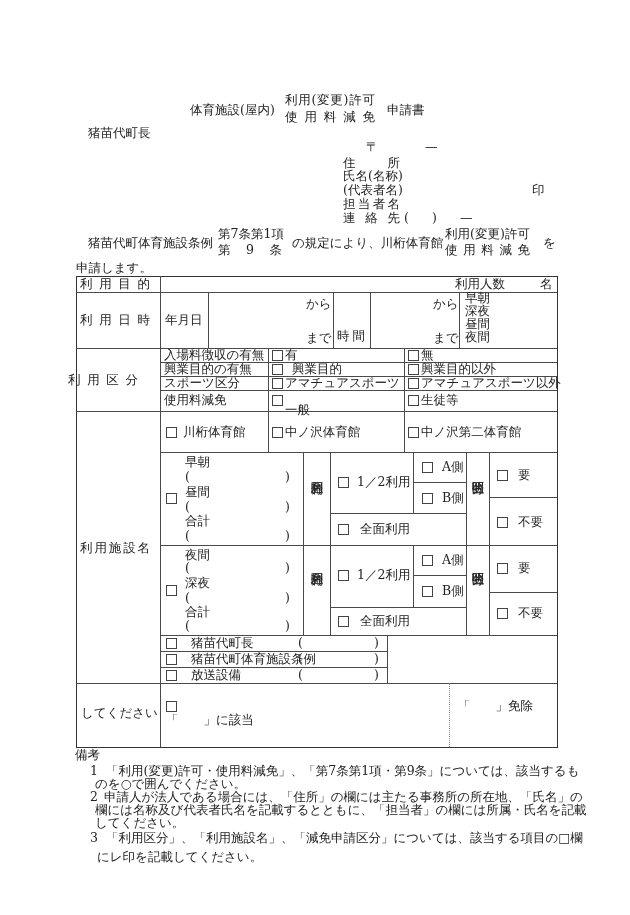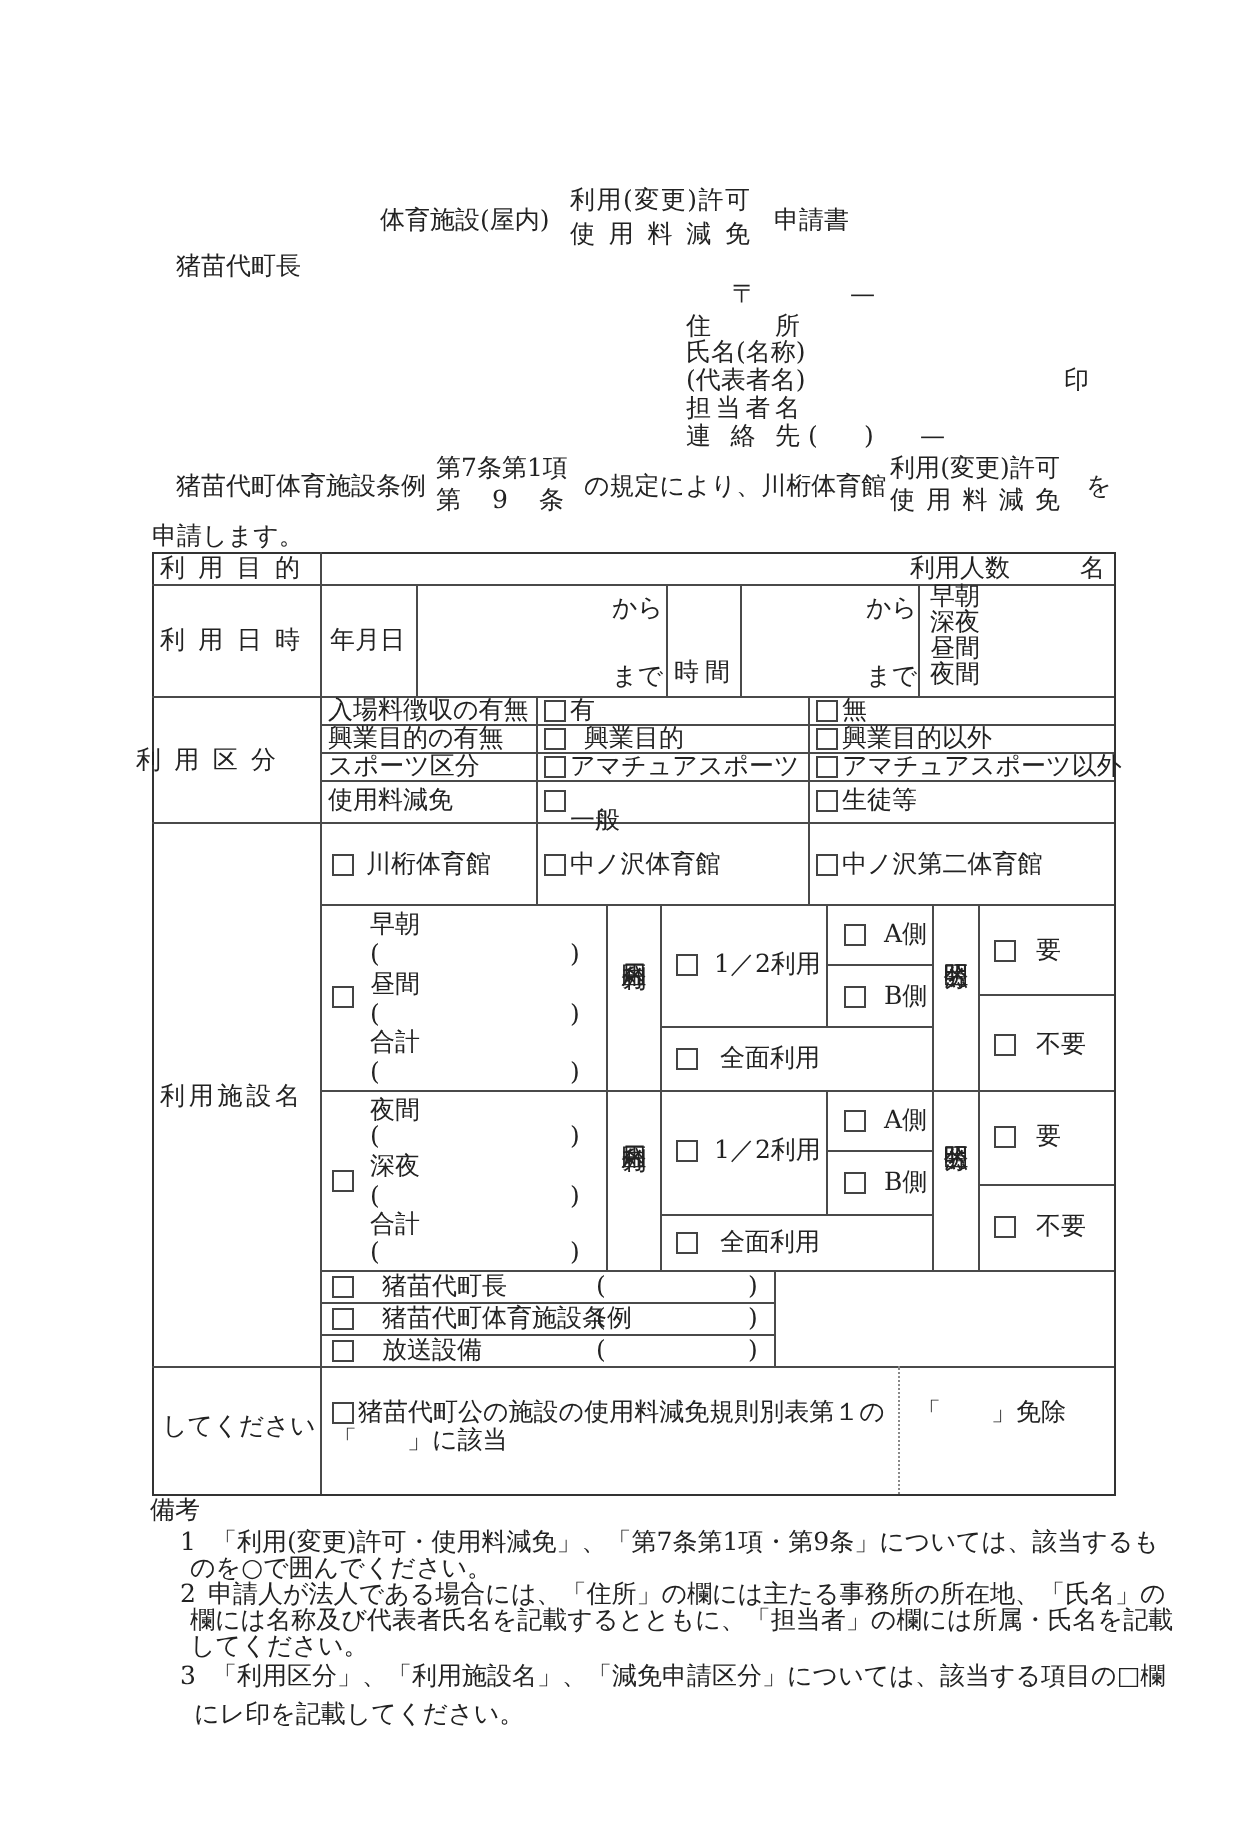--- a/index.html
+++ b/index.html
@@ -207,21 +207,20 @@
   <div class="a" style="left:298px;top:652px">(</div>
   <div class="a" style="left:374px;top:652px">)</div>
 
   <span class="box" style="left:166px;top:670px"></span>
   <div class="a" style="left:191px;top:668px">放送設備</div>
   <div class="a" style="left:298px;top:668px">(</div>
   <div class="a" style="left:374px;top:668px">)</div>
 
   <div class="a" style="left:81px;top:706px">してください</div>
   <span class="box" style="left:166px;top:701px"></span>
-  <div class="a" style="left:179px;top:699px">猪苗代町公の施設の使用料減免規則別表第１の</div>
   <div class="a" style="left:166px;top:713px">「　　」に該当</div>
   <div class="a" style="left:458px;top:699px">「　　」免除</div>
 
   <div class="a" style="left:75px;top:748px">備考</div>
 
   <div>
     <div class="a" style="left:90px;top:764px">1</div>
     <div class="a" style="left:106px;top:764px">「利用(変更)許可・使用料減免」、「第7条第1項・第9条」については、該当するも</div>
     <div class="a" style="left:95px;top:777px">のを○で囲んでください。</div>
   </div>

